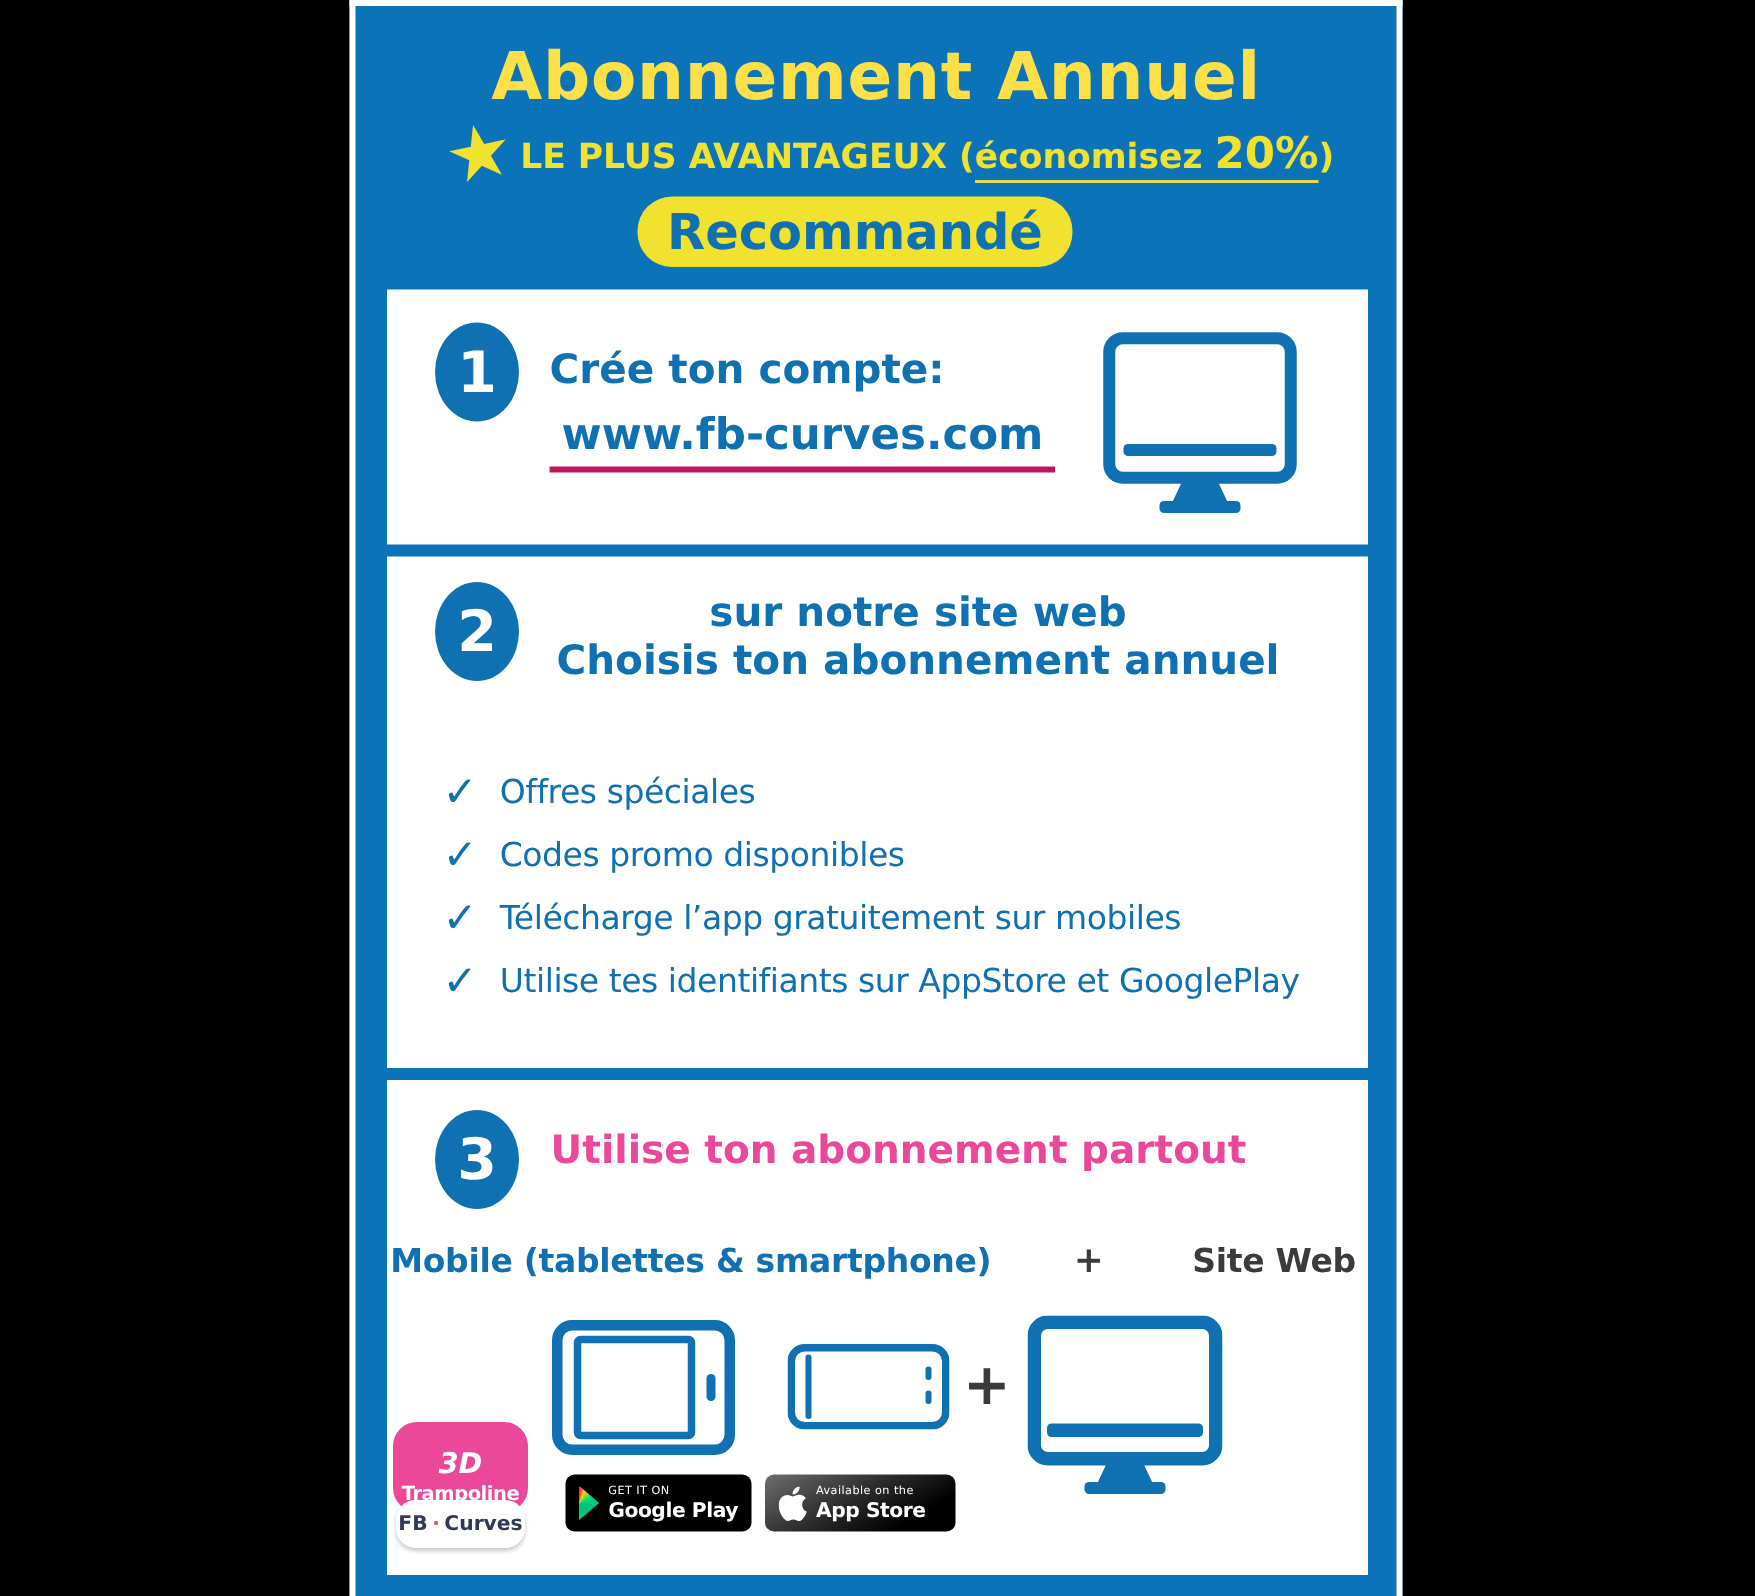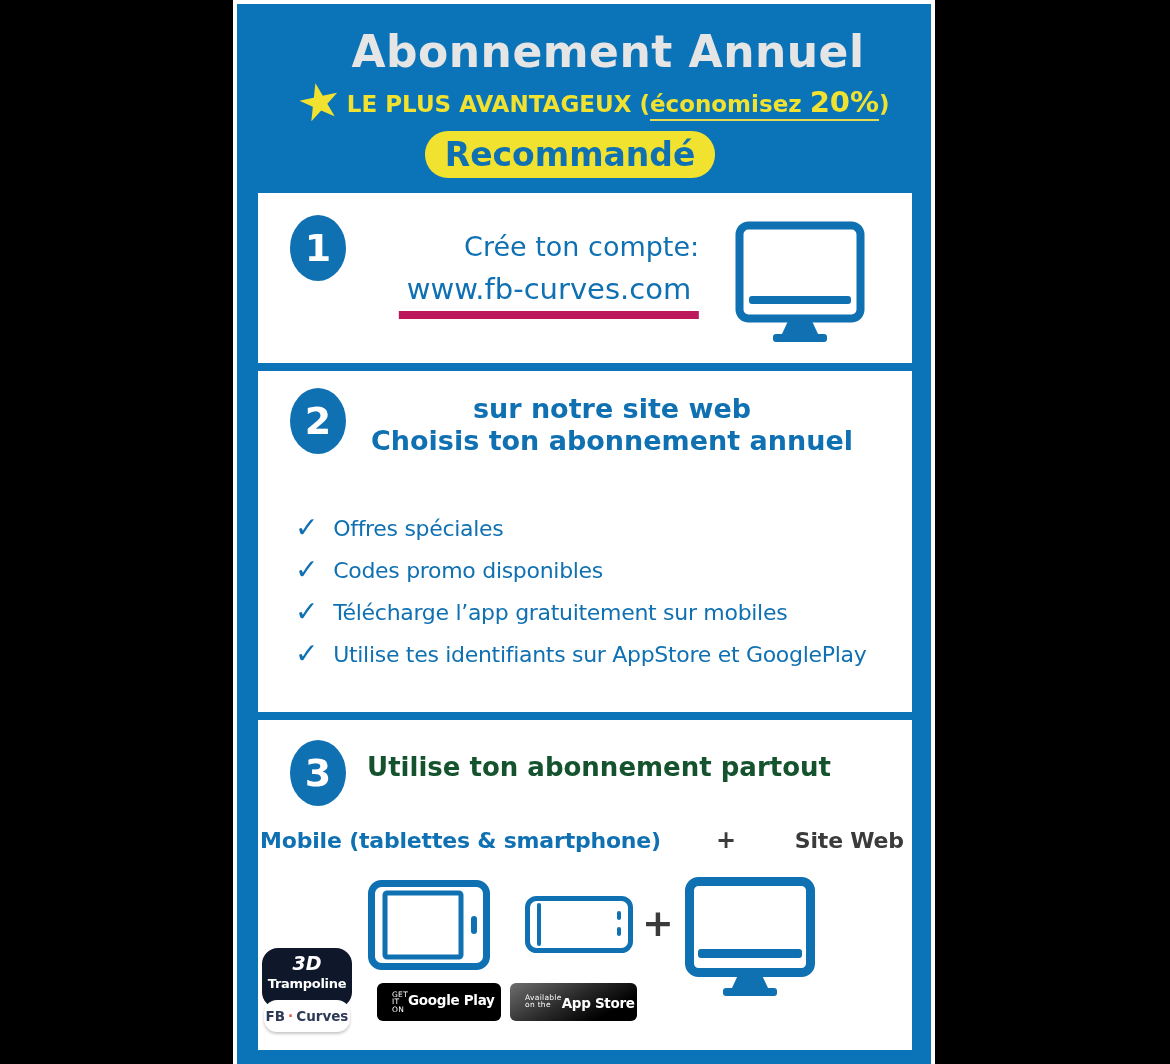--- a/index.html
+++ b/index.html
@@ -3,86 +3,86 @@
 <meta charset="utf-8">
 <style>
   html,body{margin:0;padding:0;background:#000;}
   .stage{position:relative;width:1170px;height:1064px;background:#000;overflow:hidden;
          font-family:"DejaVu Sans","Liberation Sans",sans-serif;}
   .poster{position:absolute;left:233px;top:0;width:702px;height:1064px;background:#0b73b7;
           border:4px solid #fff;border-bottom:0;box-sizing:border-box;}
 
   
   .title{margin:0;position:absolute;left:0;top:22px;width:100%;text-align:center;
-         color:#e5e5e5;font-size:44px;font-weight:bold;letter-spacing:0.5px;padding-left:24px;}
+         color:#fde047;font-size:44px;font-weight:bold;letter-spacing:0.5px;}
   .subtitle{position:absolute;left:60px;top:76px;display:flex;align-items:center;color:#f2e230;font-weight:bold;}
   .star{font-size:50px;line-height:44px;margin-right:5px;transform:rotate(-12deg);}
   .sub-text{font-size:23px;white-space:nowrap;}
   .sub-underline{border-bottom:2px solid #e3dc52;padding-bottom:2px;}
   .pct{font-size:29px;}
   .badge{position:absolute;left:188px;top:127px;width:290px;height:47px;background:#f2e230;
          color:#0f70b2;font-size:33px;font-weight:bold;text-align:center;line-height:47px;border-radius:23px;}
 
   
   .card{position:absolute;left:21px;width:654px;background:#fff;}
   .card1{top:189px;height:170px;}
   .card2{top:367px;height:341px;}
   .card3{top:716px;height:330px;}
   .step-circle{position:absolute;left:32px;width:56px;height:66px;background:#0f70b2;border-radius:50%;
                color:#fff;font-size:38px;font-weight:bold;display:flex;align-items:center;justify-content:center;}
   .card1 .step-circle{top:22px;}
   .card2 .step-circle{top:17px;}
   .card3 .step-circle{top:20px;}
 
   
-  .c1-text{position:absolute;left:291px;top:38px;transform:translateX(-50%);text-align:right;
-           color:#0f70b2;font-weight:normal;white-space:nowrap;}
+  .c1-text{position:absolute;left:277px;top:38px;transform:translateX(-50%);text-align:left;
+           color:#0f70b2;font-weight:bold;white-space:nowrap;}
   .c1-line1{font-size:27px;}
   .c1-line2{display:inline-block;font-size:29px;margin-top:10px;color:#0f70b2;text-decoration:none;
-            border-bottom:8px solid #be185d;padding:0 8px 5px;}
+            border-bottom:4px solid #be185d;padding:0 8px 5px;}
   .c1-monitor{position:absolute;left:477px;top:28px;}
 
   
   .c2-heading{position:absolute;left:354px;top:22px;transform:translateX(-50%);text-align:center;
               color:#0f70b2;font-size:27px;font-weight:bold;line-height:1.2;white-space:nowrap;}
   .checklist{position:absolute;left:37px;top:142px;margin:0;padding:0;list-style:none;}
   .checklist li{display:flex;align-items:center;margin-bottom:12px;color:#0f70b2;
                 font-size:22px;letter-spacing:-0.3px;height:30px;}
   .check{color:#0f70b2;font-size:28px;font-weight:bold;margin-right:15px;line-height:1;}
 
   
-  .c3-heading{position:absolute;left:341px;top:32px;transform:translateX(-50%);color:#14532d;
+  .c3-heading{position:absolute;left:341px;top:32px;transform:translateX(-50%);color:#ec4899;
               font-size:26px;font-weight:bold;white-space:nowrap;}
   .c3-subline{position:absolute;left:324px;top:106px;transform:translateX(-50%);display:flex;
               align-items:baseline;font-weight:bold;font-size:22px;white-space:nowrap;letter-spacing:-0.2px;gap:47px;}
   .c3-subline .mobile{color:#0f70b2;}
   .c3-subline .plus-sep{color:#3b3b3b;margin:0 12px 0 8px;font-size:24px;}
   .c3-subline .web{color:#3b3b3b;}
   .tablet-icon{position:absolute;left:110px;top:160px;}
   .phone-icon{position:absolute;left:267px;top:176px;}
   .plus-big{position:absolute;left:384px;top:184px;color:#3b3b3b;font-size:38px;font-weight:bold;line-height:1;}
   .c3-monitor{position:absolute;left:427px;top:157px;}
 
   
   .logo{position:absolute;left:4px;top:228px;width:90px;height:88px;}
-  .logo-top{position:absolute;left:0;top:0;width:90px;height:60px;background:#0f172a;border-radius:16px;
-            color:#fff;text-align:center;padding-top:6px;box-sizing:border-box;}
+  .logo-top{position:absolute;left:0;top:0;width:90px;height:60px;background:#ec4899;border-radius:16px;
+            color:#fff;text-align:center;padding-top:19px;box-sizing:border-box;}
   .logo-3d{font-size:19px;font-weight:bold;font-style:italic;line-height:1;}
   .logo-name{font-size:13px;font-weight:bold;margin-top:3px;letter-spacing:-0.3px;}
   .logo-bottom{position:absolute;left:2px;top:52px;width:86px;height:32px;background:#fff;border-radius:13px;
                box-shadow:0 2px 3px rgba(0,0,0,.22);display:flex;align-items:center;justify-content:center;
                font-size:13.5px;font-weight:bold;color:#2e3a55;gap:3px;}
   .logo-dot{color:#e2574c;}
 
   
   .store-badge{position:absolute;top:263px;height:38px;border-radius:6px;background:#000;color:#fff;
                display:flex;align-items:center;box-sizing:border-box;padding:0 9px;gap:6px;cursor:pointer;}
   .gp-badge{left:119px;width:124px;}
   .as-badge{left:252px;width:127px;background:linear-gradient(150deg,#6e6e6e 0%,#2b2b2b 45%,#000 78%);}
-  .badge-text{display:flex;flex-direction:row;line-height:1;}
+  .badge-text{display:flex;flex-direction:column;line-height:1;}
   .badge-tagline{font-size:7.5px;letter-spacing:0.3px;}
   .badge-name{font-size:13.5px;font-weight:bold;margin-top:3px;letter-spacing:-0.3px;white-space:nowrap;}
   .play-tri{width:19px;height:23px;clip-path:polygon(0 0,100% 50%,0 100%);
             background:conic-gradient(from -90deg at 0% 50%,
               #00d7fe 0deg,#00a2ff 42deg,#ff3a44 72deg,#ff3a44 96deg,#ffd300 112deg,#00e27a 150deg,#00c47a 180deg);}
 </style>
 </head>
 <body>
 
 <div class="stage">

